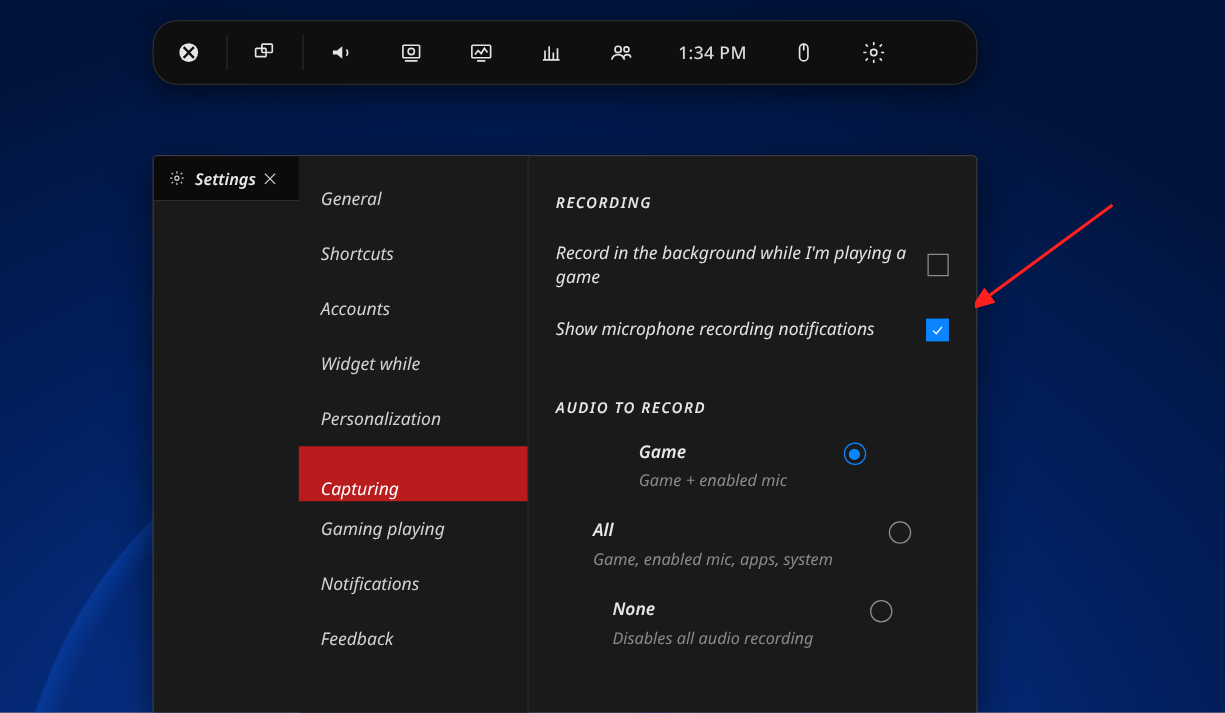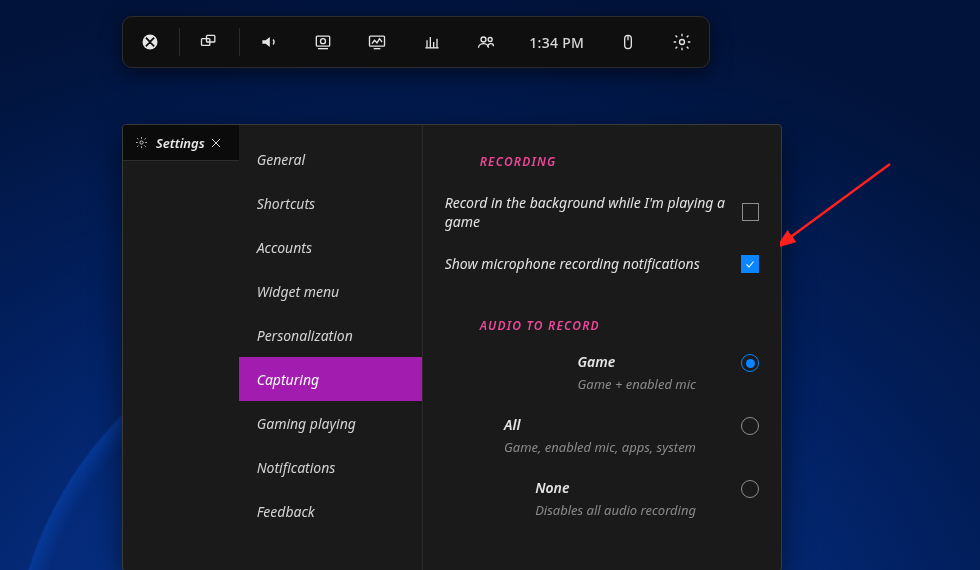--- a/index.html
+++ b/index.html
@@ -10,24 +10,24 @@
       radial-gradient(circle at 40% 120%, rgba(0,50,130,0.0) 260px, rgba(10,80,200,0.35) 280px, rgba(10,80,200,0.0) 282px),
       radial-gradient(circle at 40% 120%, rgba(0,50,130,0.0) 360px, rgba(10,80,200,0.40) 380px, rgba(10,80,200,0.0) 382px),
       radial-gradient(ellipse 900px 700px at 40% 120%, #0a3fa8 0%, #022163 60%, #01133a 100%);
     position: relative;
     color: #e6e6e6;
   }
   
   .topbar {
     position: absolute;
     top: 16px; left: 122px;
-    width: 588px; height: 52px;
+    width: 660px; height: 52px;
     background: #0f0f0f;
     border: 1px solid #2c2c2c;
-    border-radius: 10px;
+    border-radius: 20px;
     display: flex; align-items: center;
     box-shadow: 0 6px 20px rgba(0,0,0,0.5);
   }
   .tb-item {
     height: 100%; display: flex; align-items: center; justify-content: center;
     color: #d8d8d8; font-size: 14px;
   }
   .tb-icon { width: 56px; cursor: pointer; }
   .tb-sep { width: 1px; height: 28px; background: #2a2a2a; margin: 0 2px; }
   .tb-wide { width: 90px; font-weight: 500; letter-spacing: 0.3px; }
@@ -53,38 +53,38 @@
   }
   .win-titlebar .left { display:flex; align-items:center; gap:8px; }
   .win-title { font-size: 13px; font-weight: 600; color: #e8e8e8; }
   .win-close { width: 22px; height:22px; display:flex; align-items:center; justify-content:center; cursor:pointer; color:#cfcfcf;}
   .win-body { flex:1; display:flex; }
   .sidebar { width: 184px; background:#1a1a1a; border-right: 1px solid #2a2a2a; padding-top: 12px;}
   .sb-item {
     height: 44px; display:flex; align-items:center; padding: 0 18px;
     font-size: 14px; color: #d3d3d3; cursor: pointer;
   }
-  .sb-item.active { background:#a21caf; color:#fff; }
+  .sb-item.active { background:#b91c1c; color:#fff;align-items:flex-end; }
   .content { flex:1; padding: 28px 22px 12px 22px; overflow:auto; }
-  .section-title { font-size: 12px; letter-spacing: 1.2px; color:#ec4899; font-weight: 600; margin-bottom: 18px; margin-left: 35px; }
+  .section-title { font-size: 12px; letter-spacing: 1.2px; color:#e5e5e5; font-weight: 600; margin-bottom: 18px; }
   .row {
     display:flex; align-items:center; justify-content:space-between;
     margin-bottom: 20px;
     margin-top: 23px;
   }
   .row-label { font-size: 14px; color:#e2e2e2; }
   .checkbox {
     width: 18px; height: 18px; border: 1.5px solid #8d8d8d; background: transparent;
     display:flex; align-items:center; justify-content:center; cursor:pointer;
   }
   .checkbox.checked { background:#0a84ff; border-color:#0a84ff; }
   .checkbox.checked svg { display:block; }
   .checkbox svg { display:none; width:12px; height:12px; stroke:#fff; stroke-width:2.2; fill:none; }
   .section-gap { height: 24px; }
-  .opt { display:flex; justify-content:flex-end; align-items:flex-start; margin-bottom: 22px; gap: 45px;}
+  .opt { display:flex; justify-content:center; align-items:flex-start; margin-bottom: 22px; gap: 45px;}
   .opt-text .opt-title { font-size: 14px; font-weight:600; color:#e6e6e6; }
   .opt-text .opt-sub { font-size: 13px; color:#8a8a8a; margin-top: 4px;}
   .radio {
     margin-top: 2px;
     width: 18px; height:18px; border-radius:50%;
     border: 1.7px solid #8d8d8d; display:flex; align-items:center; justify-content:center;
     cursor:pointer;
   }
   .radio .dot { width:9px; height:9px; border-radius:50%; background: transparent; }
   .radio.selected { border-color:#0a84ff; }
@@ -192,21 +192,21 @@
       <div class="sb-item">
           <span>General</span>
         </div>
       <div class="sb-item">
           <span>Shortcuts</span>
         </div>
       <div class="sb-item">
           <span>Accounts</span>
         </div>
       <div class="sb-item">
-          <span>Widget menu</span>
+          <span>Widget while</span>
         </div>
       <div class="sb-item">
           <span>Personalization</span>
         </div>
       <div class="sb-item active">
           <span>Capturing</span>
         </div>
       <div class="sb-item">
           <span>Gaming playing</span>
         </div>

